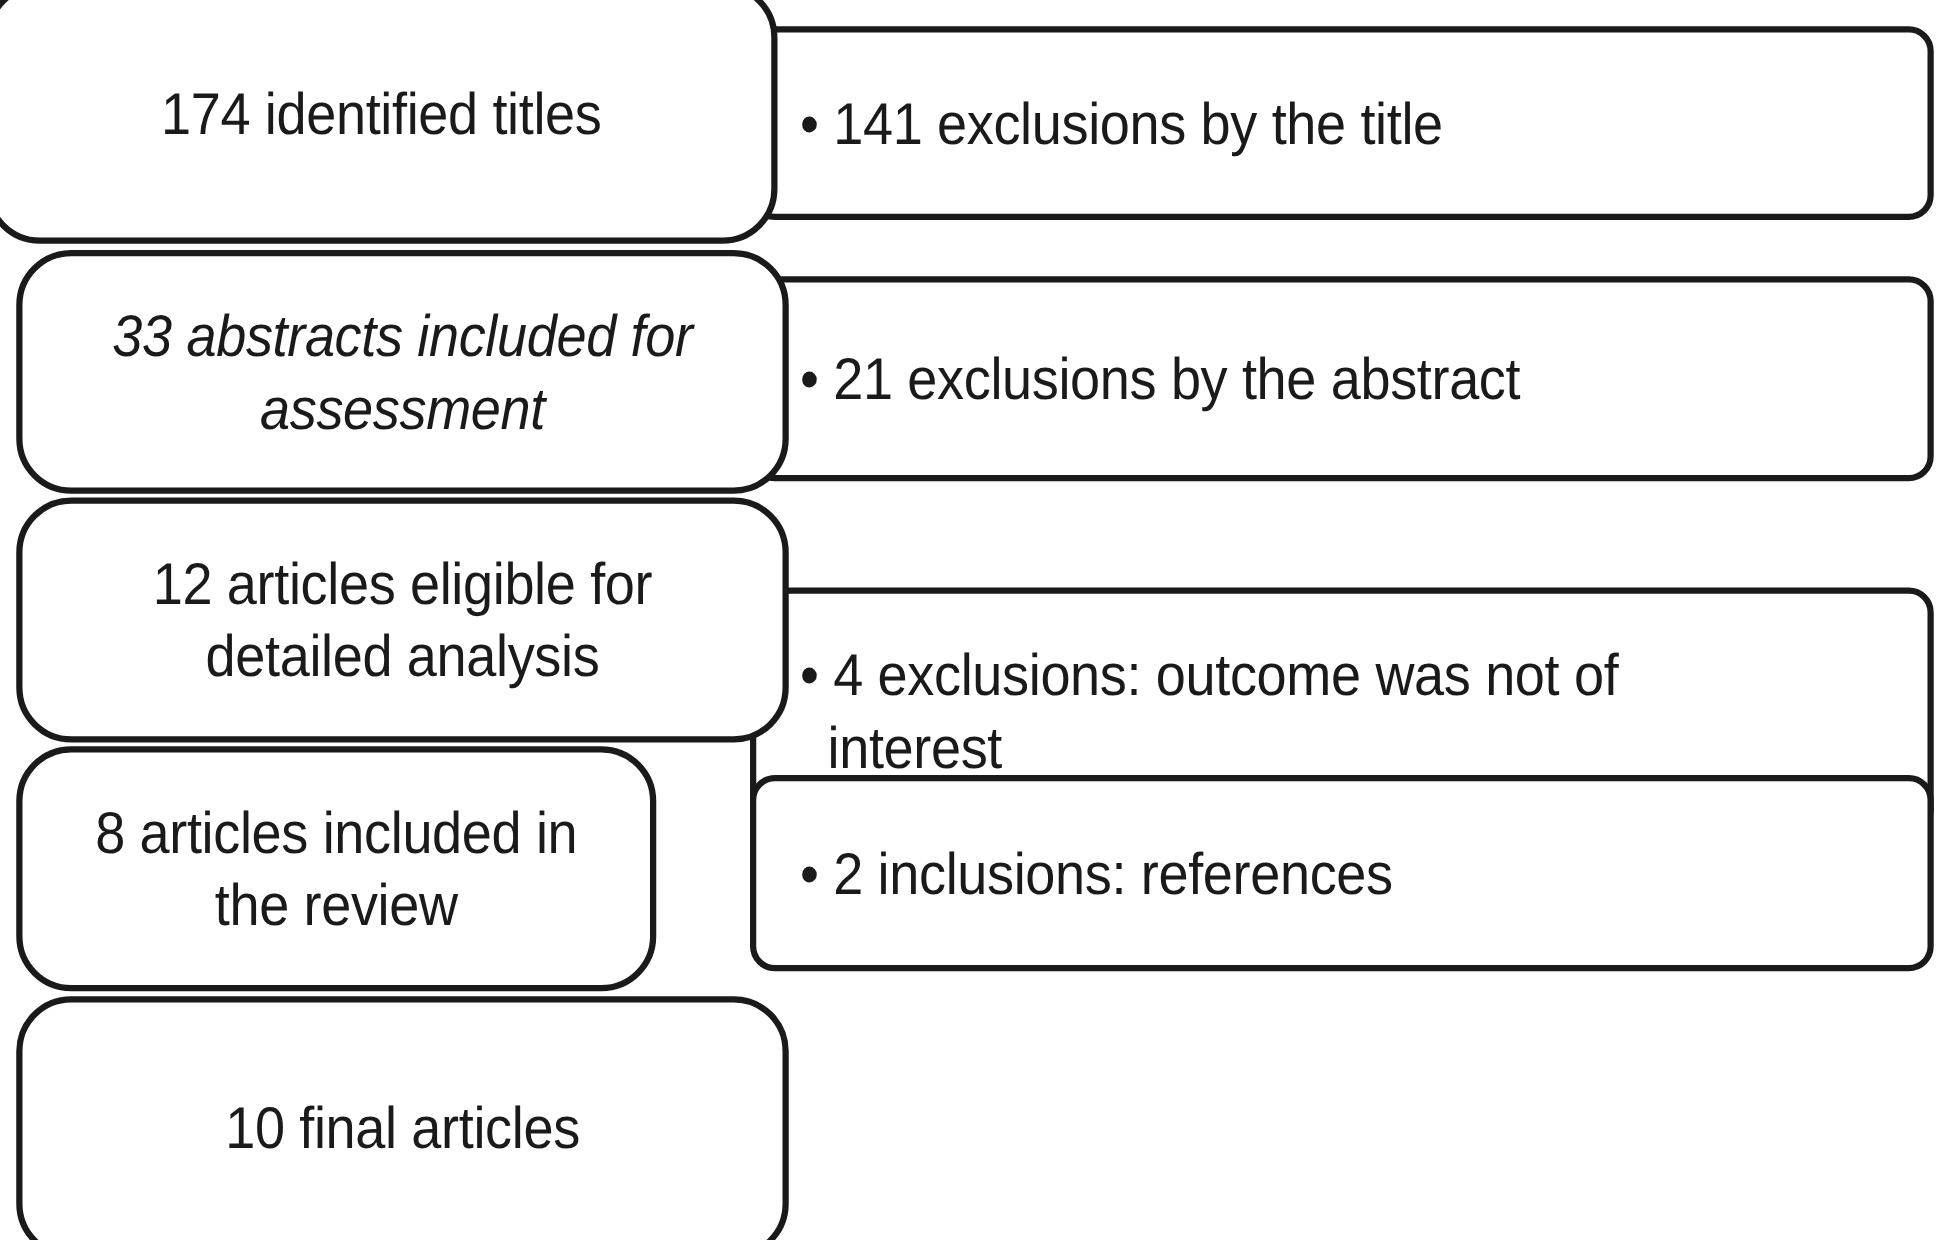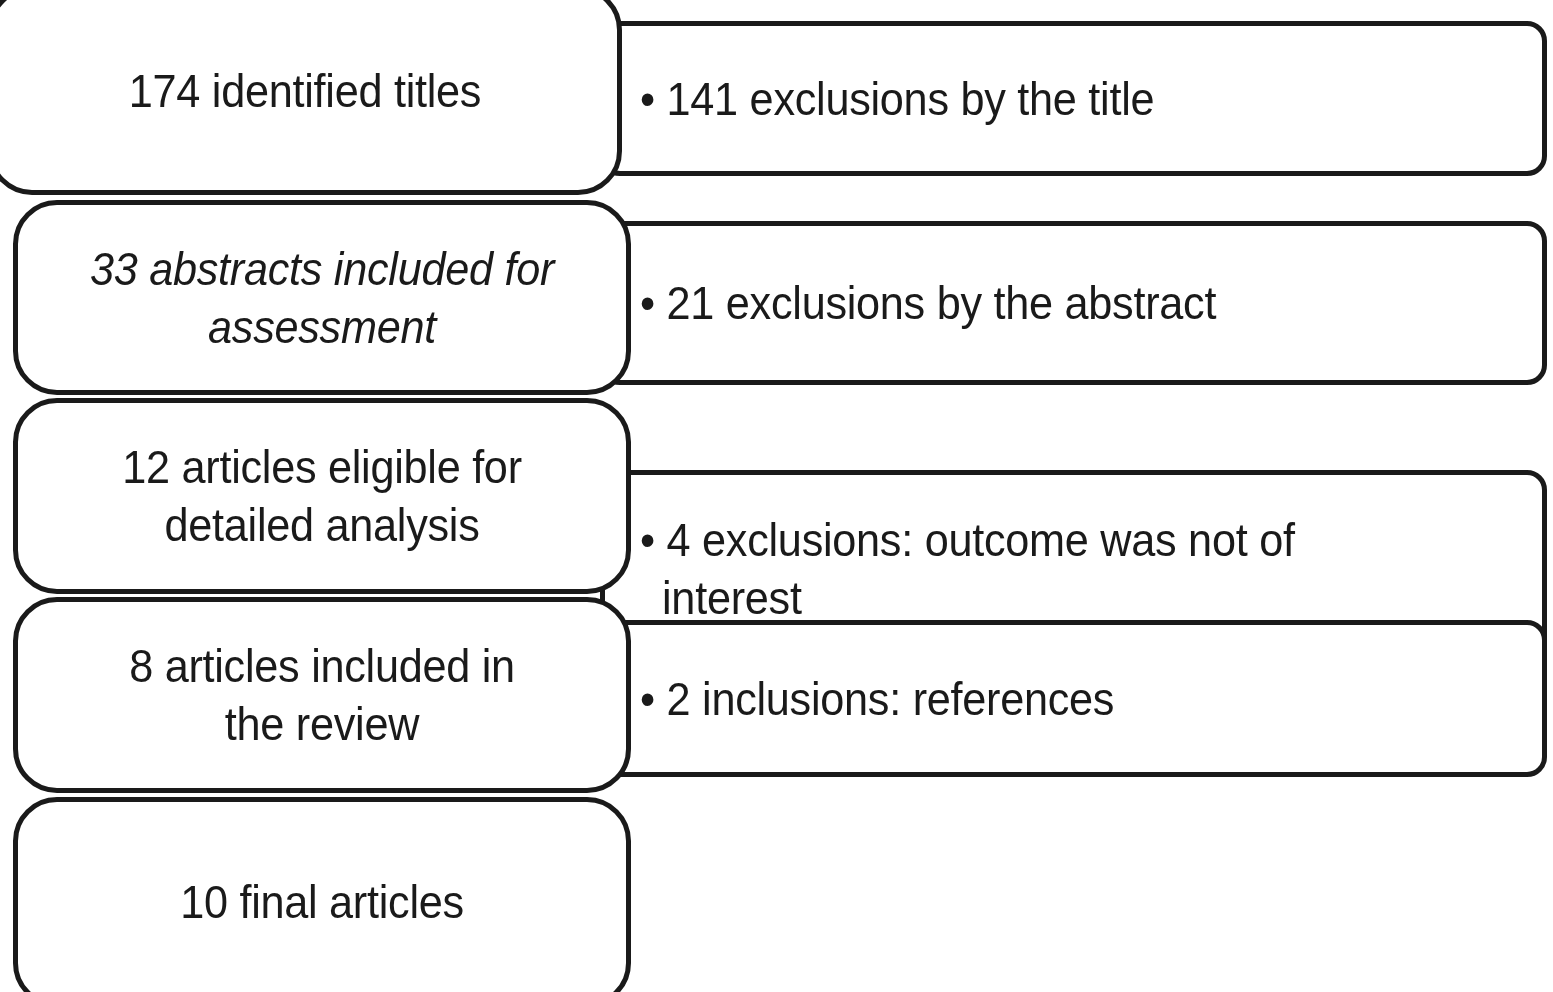--- a/index.html
+++ b/index.html
@@ -54,21 +54,21 @@
     text-indent: -24px;
   }
 
   
   .left-box { z-index: 3; }
   .right-box { z-index: 1; }
 
   #lb0 { left: -12px;  top: -14px;  width: 634px; height: 209px; }
   #lb1 { left:  13px;  top: 200px;  width: 618px; height: 195px; font-style: italic; }
   #lb2 { left:  13px;  top: 398px;  width: 618px; height: 196px; }
-  #lb3 { left:  13px;  top: 597px;  width: 618px; height: 196px; }
+  #lb3 { left:  13px;  top: 597px;  width: 512px; height: 196px; }
   #lb4 { left:  13px;  top: 797px;  width: 618px; height: 210px; }
 
   #rb0 { left: 600px;  top:  21px;  width: 947px; height: 155px; }
   #rb1 { left: 600px;  top: 221px;  width: 947px; height: 164px; }
   #rb2 { left: 600px;  top: 430px;  width: 947px; height: 198px; margin-top: 40px; }
   #rb3 { left: 600px;  top: 620px;  width: 947px; height: 157px; }
 </style>
 </head>
 <body>
 

